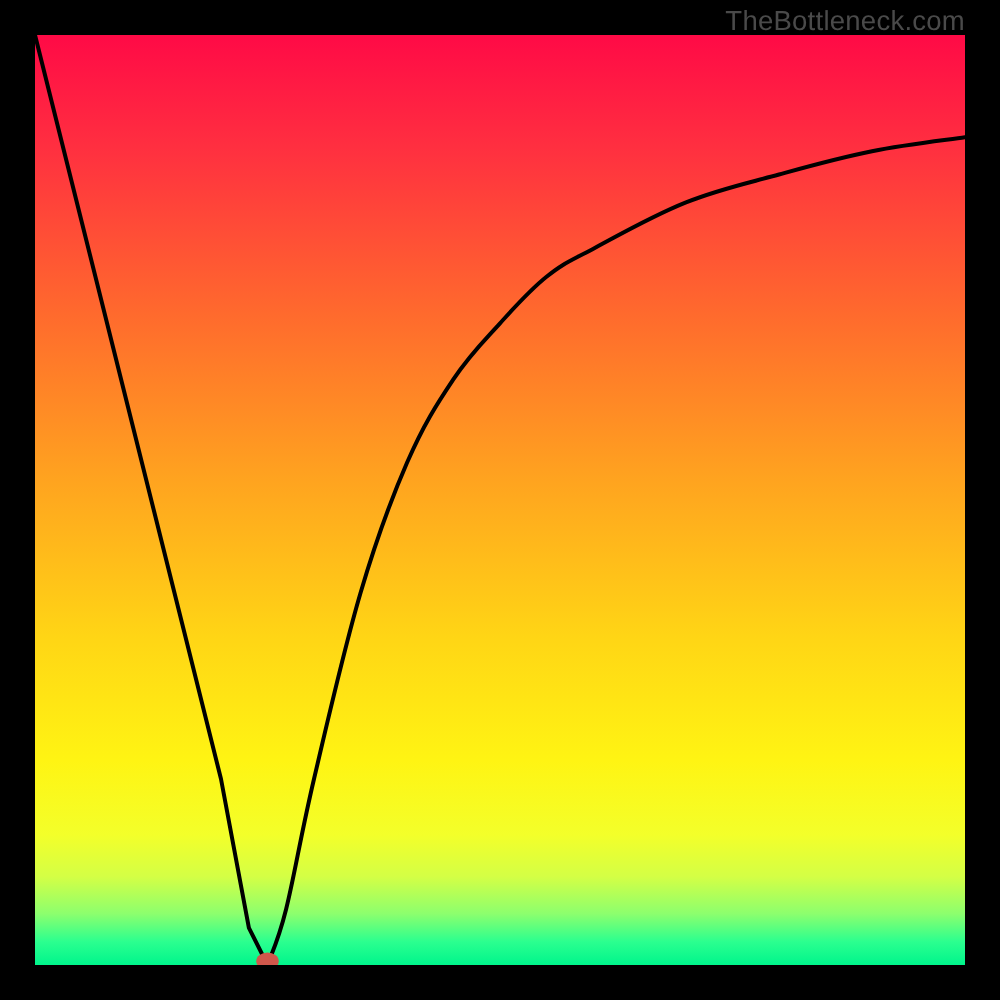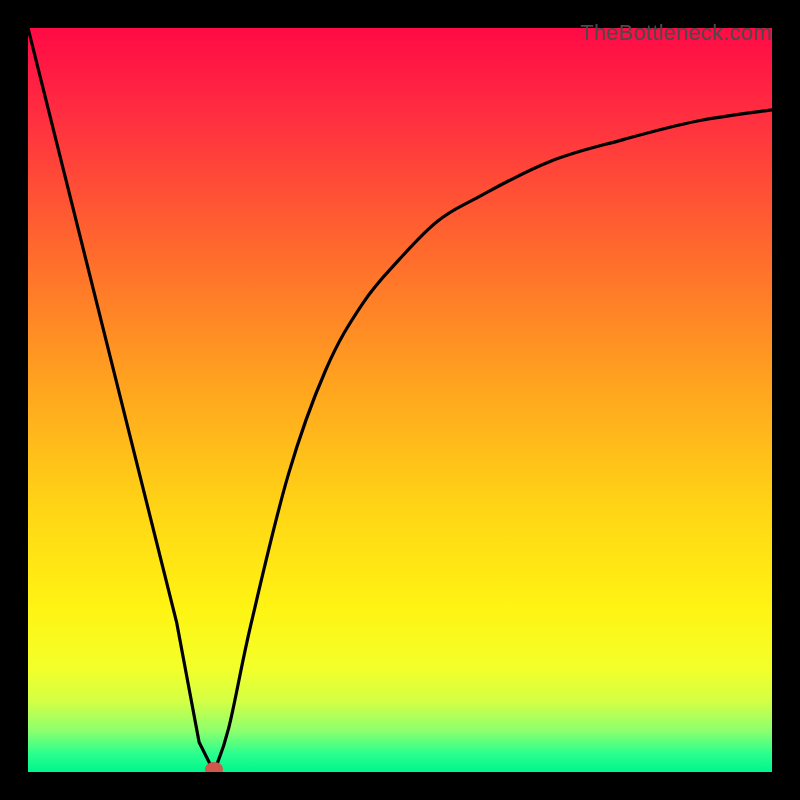--- a/index.html
+++ b/index.html
@@ -27,21 +27,20 @@
   }
   .watermark {
     position: absolute;
     top: 4px;
     right: 28px;
     font-family: Arial, Helvetica, sans-serif;
     font-size: 22px;
     font-weight: 400;
     color: #4a4a4a;
     letter-spacing: 0.2px;
-    margin-top: 16px;
   }
 </style>
 </head>
 <body>
 
 <div class="frame">
   <svg class="plot-area" viewBox="0 0 744 744" preserveAspectRatio="none">
     <defs>
       <linearGradient id="bg-grad" x1="0" y1="0" x2="0" y2="1">
           <stop offset="0.00%" stop-color="#ff0a46"></stop>

